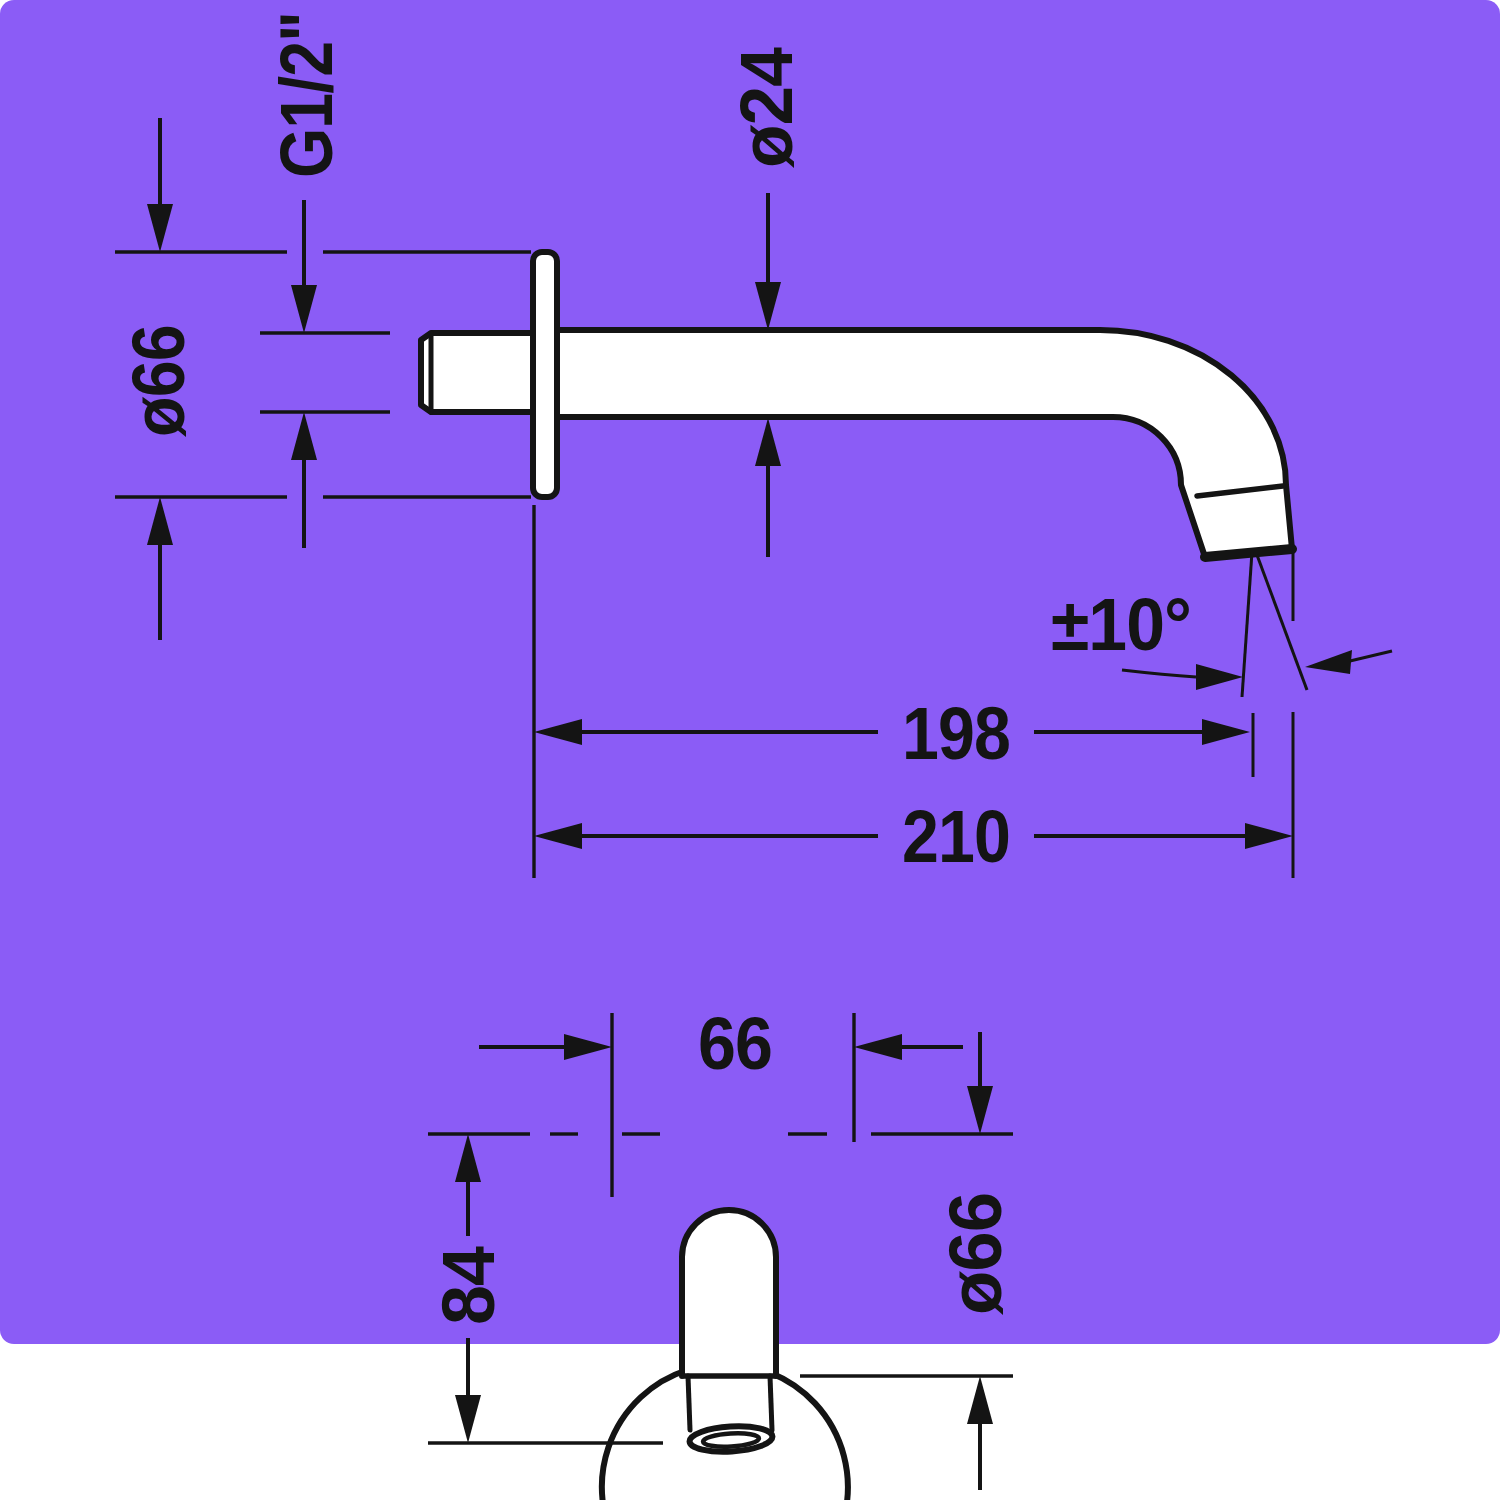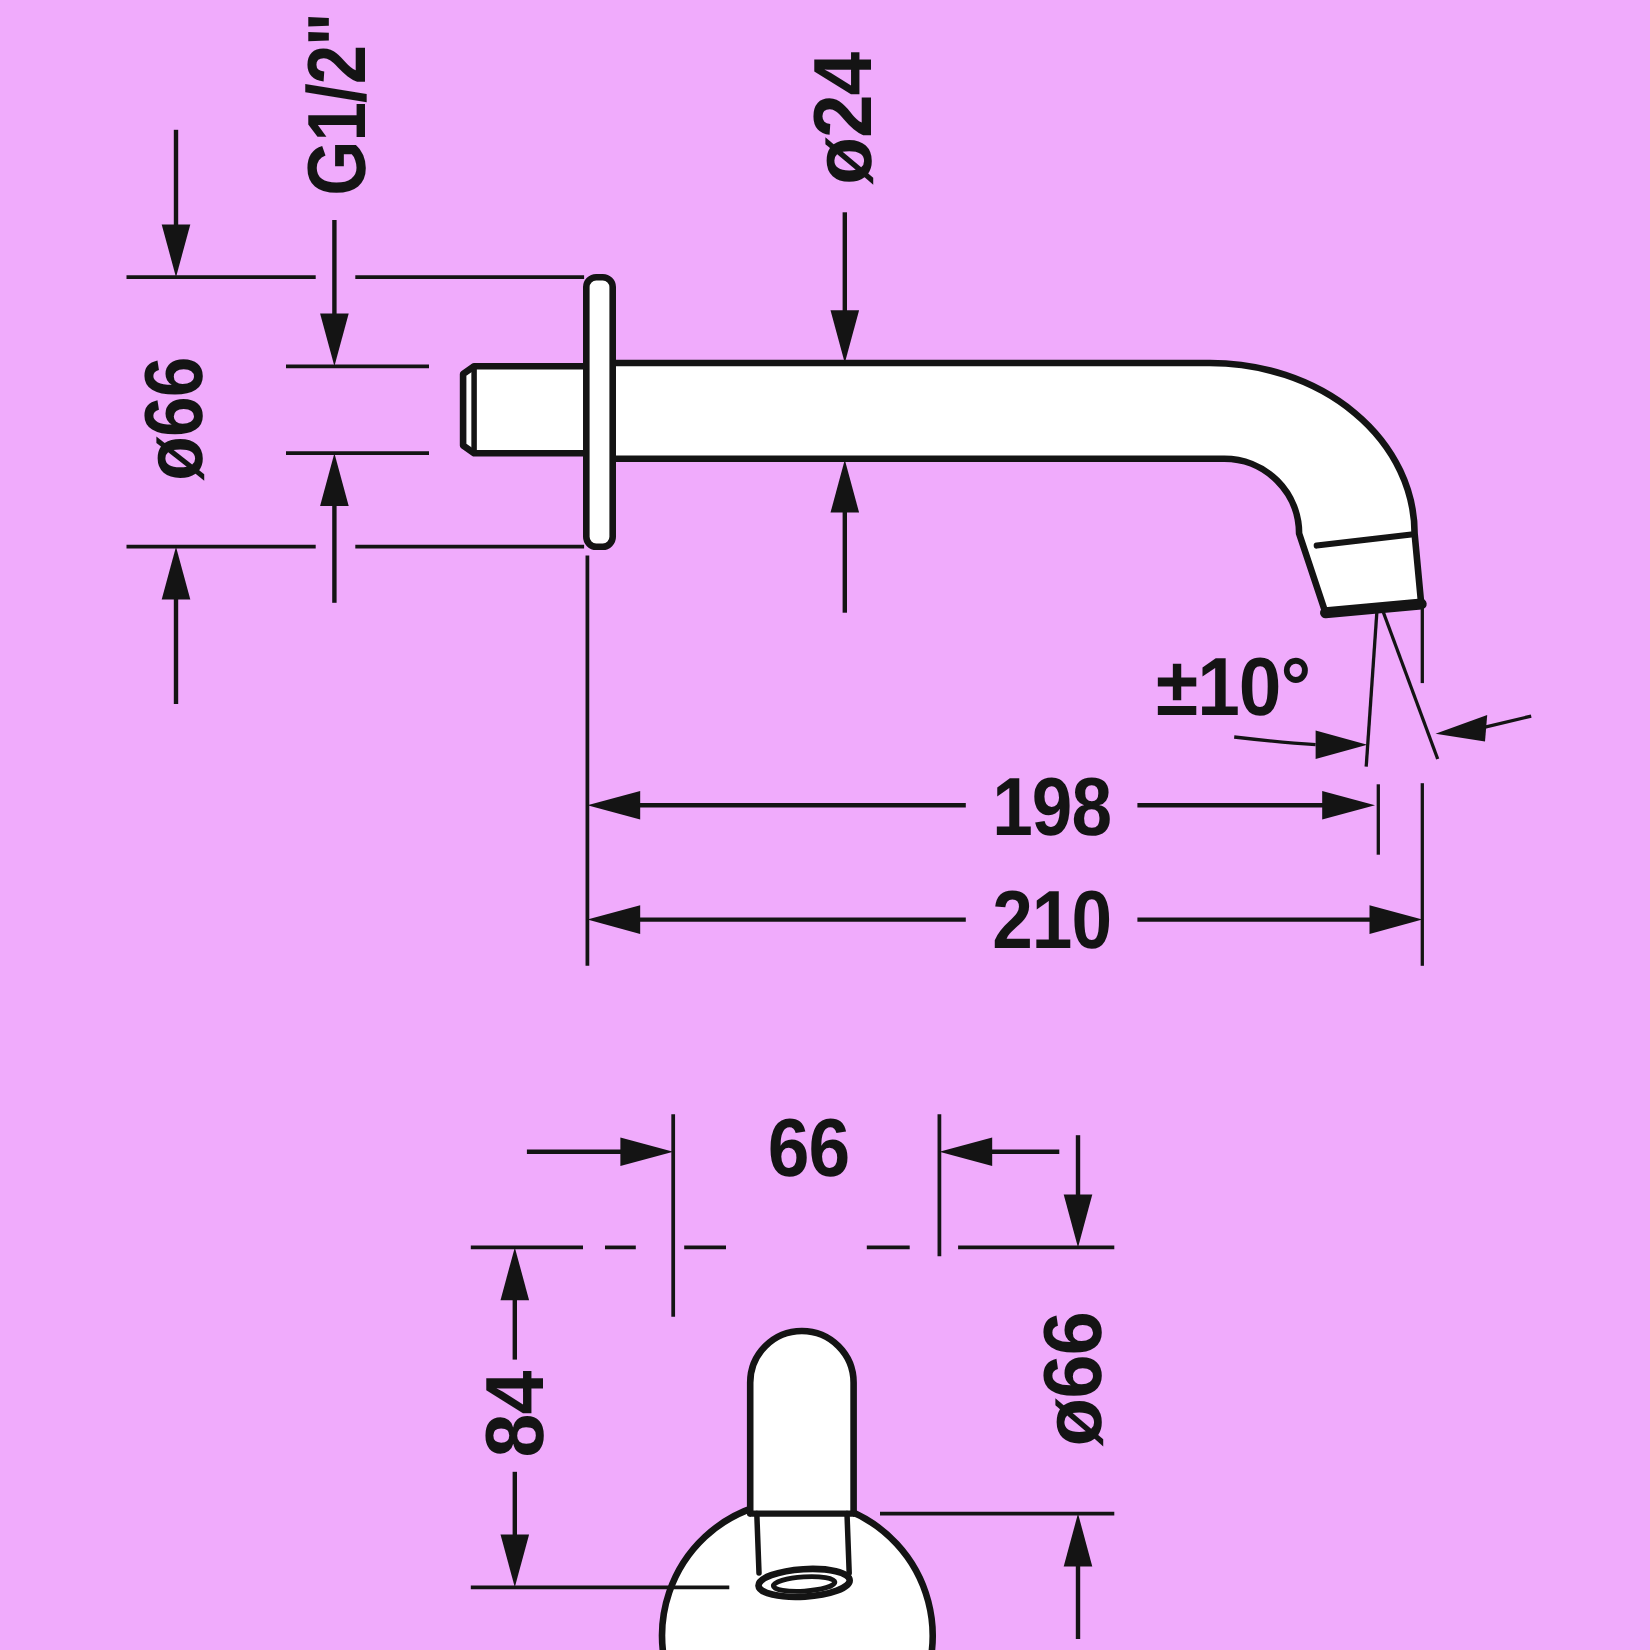--- a/index.html
+++ b/index.html
@@ -5,22 +5,23 @@
   html, body {
     margin: 0;
     padding: 0;
     background: #ffffff;
     width: 1500px;
     height: 1500px;
     overflow: hidden;
   }
   .drawing-stage {
     width: 1500px;
-    height: 1500px;
-    background: #f0abfc;
+    height: 1344px;
+    background: #8b5cf6;
+    border-radius: 14px;
   }
   svg { display: block; }
 
   
   .outline {
     fill: #ffffff;
     stroke: #141414;
     stroke-width: 6;
     stroke-linejoin: round;
     stroke-linecap: round;

